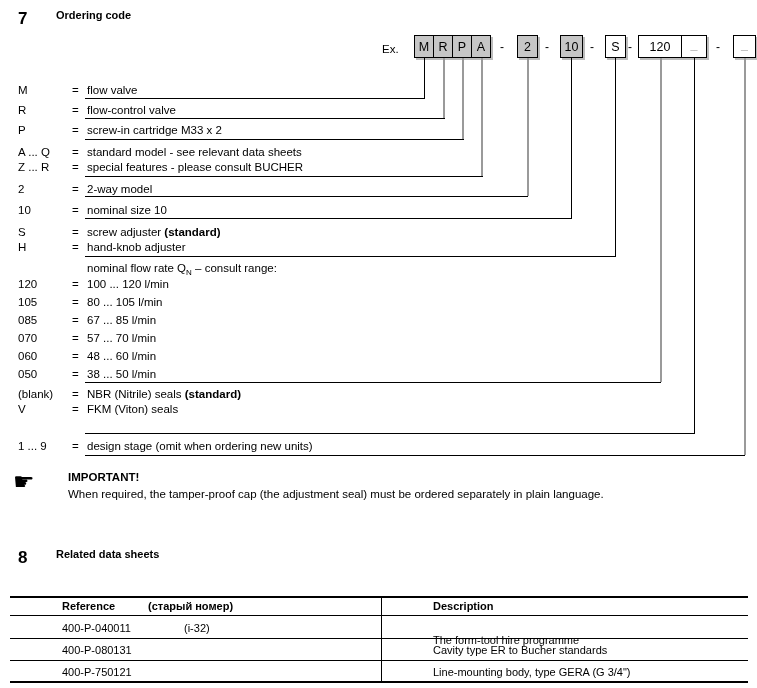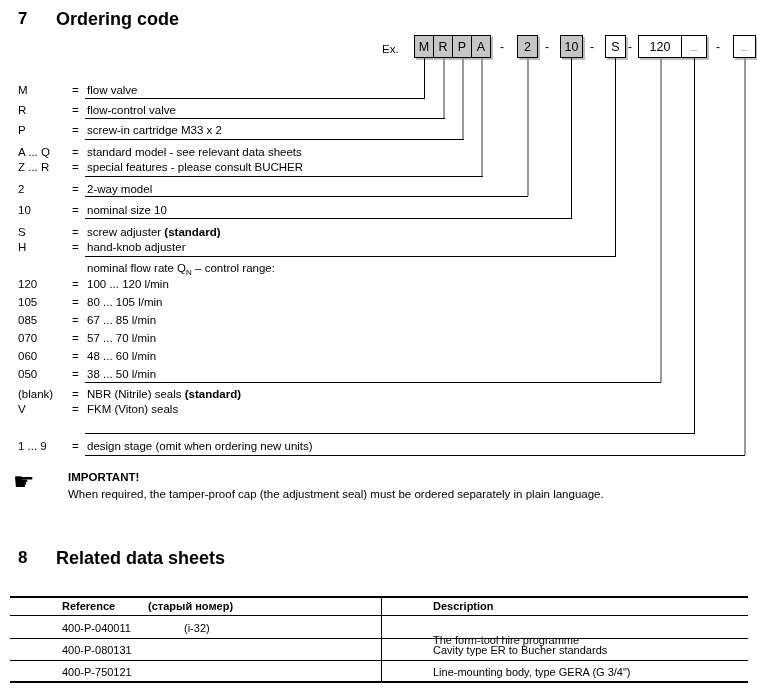--- a/index.html
+++ b/index.html
@@ -1,19 +1,19 @@
 <!DOCTYPE html>
 <html><head>
 <meta charset="utf-8">
 <style>
   html,body{margin:0;padding:0;background:#fff;}
   body{width:757px;height:688px;font-family:"Liberation Sans",sans-serif;color:#000;}
   .page{position:relative;width:757px;height:688px;background:#fff;overflow:hidden;}
   .h-num{position:absolute;font-size:17px;font-weight:bold;}
-  .h-title{position:absolute;font-size:18px;font-weight:bold;}
+  .h-title{position:absolute;font-size:11px;font-weight:bold;}
   .ex-label{position:absolute;font-size:11.5px;text-align:center;}
   .cbox{position:absolute;box-sizing:border-box;height:23px;border:1px solid #000;background:#fff;
         display:flex;align-items:center;justify-content:center;font-size:12.5px;
         box-shadow:2px 2px 0 #bdbdbd;}
   .cbox.gray{background:#c6c6c6;}
   .cbox .blankglyph{color:#8c8c8c;font-weight:bold;transform:translateY(-2px);}
   .dash{position:absolute;font-size:12px;}
   .vline{position:absolute;width:1px;background:#000;}
   .vline.gray{width:2px;background:#9a9a9a;}
   .hline{position:absolute;height:1px;background:#000;}
@@ -87,21 +87,21 @@
   <div class="crow" style="top:84px"><span class="code">M</span><span class="eq">=</span><span>flow valve</span></div>
   <div class="crow" style="top:104px"><span class="code">R</span><span class="eq">=</span><span>flow-control valve</span></div>
   <div class="crow" style="top:124px"><span class="code">P</span><span class="eq">=</span><span>screw-in cartridge M33 x 2</span></div>
   <div class="crow" style="top:161px"><span class="code">Z ... R</span><span class="eq">=</span><span>special features - please consult BUCHER</span></div>
   <div class="crow" style="top:146px"><span class="code">A ... Q</span><span class="eq">=</span><span>standard model - see relevant data sheets</span></div>
   <div class="crow" style="top:183px"><span class="code">2</span><span class="eq">=</span><span>2-way model</span></div>
   <div class="crow" style="top:204px"><span class="code">10</span><span class="eq">=</span><span>nominal size 10</span></div>
   <div class="crow" style="top:226px"><span class="code">S</span><span class="eq">=</span><span>screw adjuster </span><span class="bold">(standard)</span></div>
   <div class="crow" style="top:241px"><span class="code">H</span><span class="eq">=</span><span>hand-knob adjuster</span></div>
 
-  <div class="crow nocode" style="top:262px"><span>nominal flow rate Q</span><sub>N</sub><span> – control range:</span></div>
+  <div class="crow nocode" style="top:262px"><span>nominal flow rate Q</span><sub>N</sub><span> – consult range:</span></div>
 
   <div class="crow" style="top:278px"><span class="code">120</span><span class="eq">=</span><span>100 ... 120 l/min</span></div>
   <div class="crow" style="top:296px"><span class="code">105</span><span class="eq">=</span><span>80 ... 105 l/min</span></div>
   <div class="crow" style="top:314px"><span class="code">085</span><span class="eq">=</span><span>67 ... 85 l/min</span></div>
   <div class="crow" style="top:332px"><span class="code">070</span><span class="eq">=</span><span>57 ... 70 l/min</span></div>
   <div class="crow" style="top:350px"><span class="code">060</span><span class="eq">=</span><span>48 ... 60 l/min</span></div>
   <div class="crow" style="top:368px"><span class="code">050</span><span class="eq">=</span><span>38 ... 50 l/min</span></div>
   <div class="crow" style="top:388px"><span class="code">(blank)</span><span class="eq">=</span><span>NBR (Nitrile) seals </span><span class="bold">(standard)</span></div>
   <div class="crow" style="top:403px"><span class="code">V</span><span class="eq">=</span><span>FKM (Viton) seals</span></div>
   <div class="crow" style="top:440px"><span class="code">1 ... 9</span><span class="eq">=</span><span>design stage (omit when ordering new units)</span></div>

